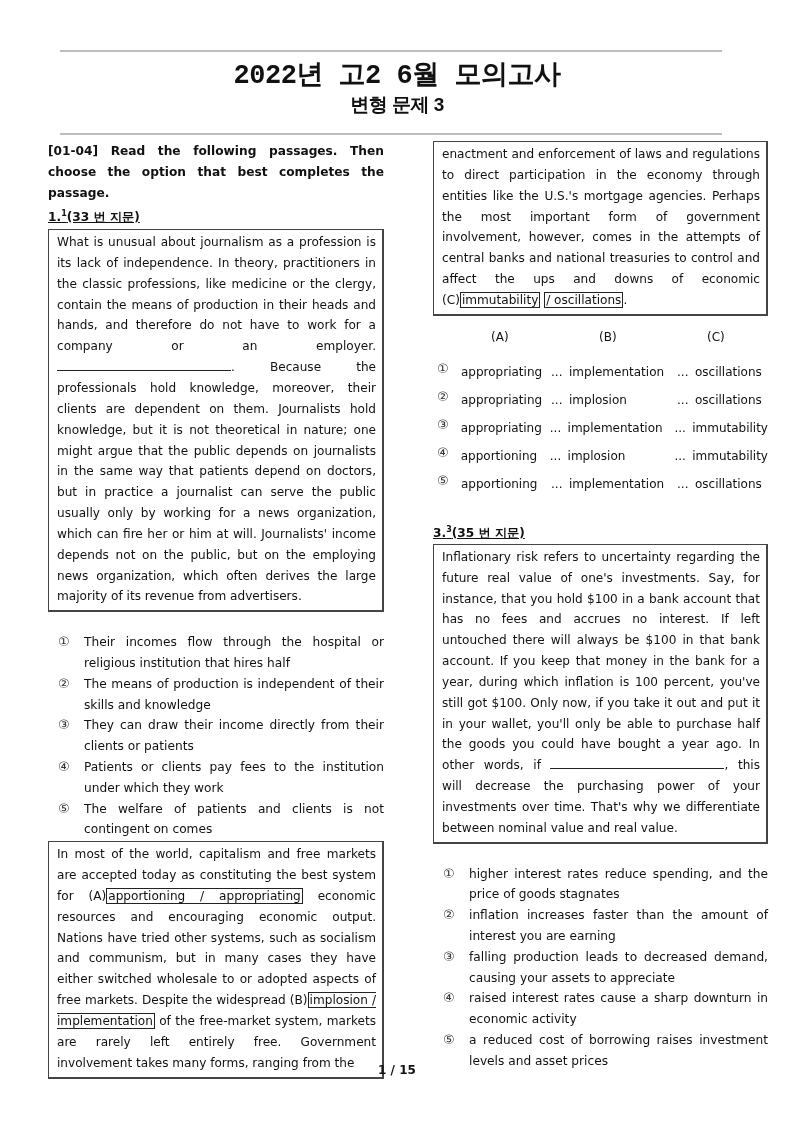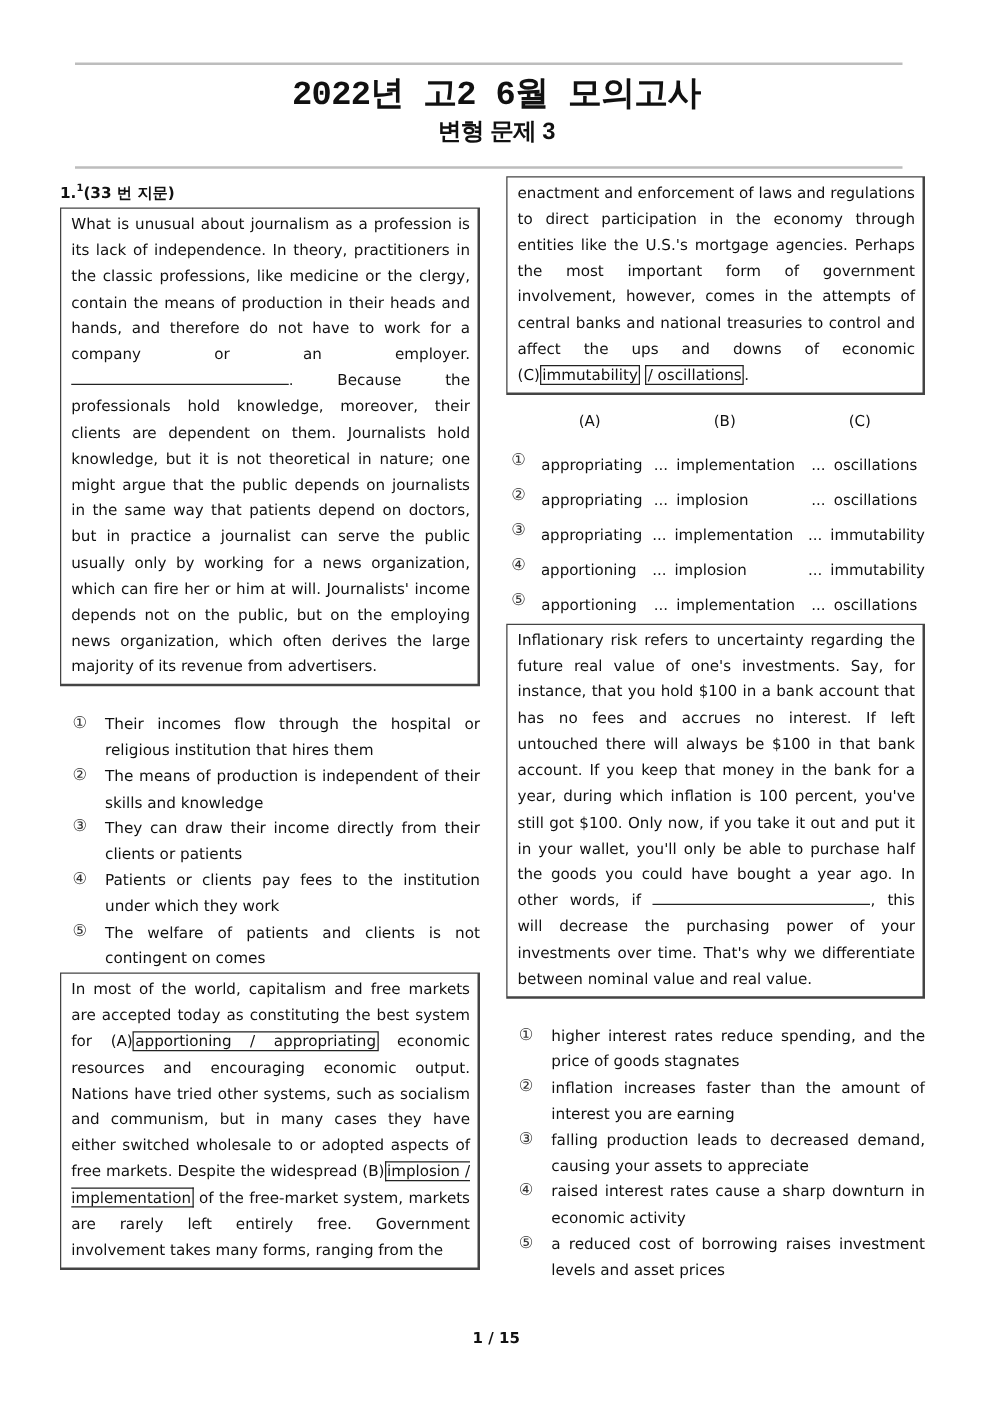--- a/index.html
+++ b/index.html
@@ -5,21 +5,21 @@
   html, body { margin: 0; padding: 0; background: #ffffff; }
   body { width: 794px; height: 1123px; position: relative; overflow: hidden;
          font-family: "DejaVu Sans", "Liberation Sans", sans-serif; color: #111; }
   .hr { position: absolute; height: 2px; background: #bdbdbd; }
   .title { position: absolute; left: 0; width: 794px; text-align: center; font-weight: bold;
            font-family: "Liberation Sans", "DejaVu Sans", sans-serif; letter-spacing: -0.5px; }
   .t1 { top: 56px; font-size: 27px; font-family: Liberation Mono, monospace; }
   .t2 { top: 92px; font-size: 19px; }
   .col { position: absolute; font-size: 12.2px; }
   .instr { font-weight: bold; line-height: 21px; text-align: justify; text-align-last: left; }
-  .qhead { font-weight: bold; font-size: 12.2px; line-height: 20px; }
+  .qhead { font-weight: bold; font-size: 12.2px; line-height: 20px; text-decoration: underline; }
   .qhead sup { font-size: 8px; }
   .passage { border: 1px solid #444; border-right-width: 2px; border-bottom-width: 2px;
              padding: 2px 6px 3px 8px; line-height: 20.85px; text-align: justify; font-size: 12.1px; }
   .box { border: 1px solid #222; padding: 0 1px; }
   .blank { display: inline-block; width: 174px; border-bottom: 1px solid #222; height: 12px; vertical-align: baseline; }
   .opts { list-style: none; margin: 0; padding: 0; }
   .opt { display: flex; line-height: 20.8px; text-align: justify; }
   .opt .num { width: 26px; flex: none; font-size: 13px; color: #333; }
   .opt .txt { flex: 1; }
   .abc-head { display: flex; font-size: 12px; }
@@ -34,32 +34,33 @@
 </style>
 </head>
 <body>
 
 <div class="hr" style="top:50px; left:60px; width:662px;"></div>
 <div class="title t1">2022년 고2 6월 모의고사</div>
 <div class="title t2">변형 문제 3</div>
 <div class="hr" style="top:133px; left:60px; width:662px;"></div>
 
 <div class="col" style="left:48px; top:141px; width:336px;">
+  <div class="instr">[01-04] Read the following passages. Then choose the option that best completes the passage.</div>
 
   <div class="qhead">
     <span>1.</span><sup>1</sup><span>(33 번 지문)</span>
   </div>
   <div class="passage" style="margin-top:2px;">
     <span>What is unusual about journalism as a profession is its lack of independence. In theory, practitioners in the classic professions, like medicine or the clergy, contain the means of production in their heads and hands, and therefore do not have to work for a company or an employer. </span><span class="blank"></span><span>. Because the professionals hold knowledge, moreover, their clients are dependent on them. Journalists hold knowledge, but it is not theoretical in nature; one might argue that the public depends on journalists in the same way that patients depend on doctors, but in practice a journalist can serve the public usually only by working for a news organization, which can fire her or him at will. Journalists' income depends not on the public, but on the employing news organization, which often derives the large majority of its revenue from advertisers.</span>
   </div>
 
   <ul class="opts" style="margin-top:20px; padding-left:10px;">
     <li class="opt">
         <span class="num">①</span>
-        <span class="txt">Their incomes flow through the hospital or religious institution that hires them</span>
+        <span class="txt">Their incomes flow through the hospital or religious institution that hires half</span>
       </li>
     <li class="opt">
         <span class="num">②</span>
         <span class="txt">The means of production is independent of their skills and knowledge</span>
       </li>
     <li class="opt">
         <span class="num">③</span>
         <span class="txt">They can draw their income directly from their clients or patients</span>
       </li>
     <li class="opt">
@@ -70,21 +71,21 @@
         <span class="num">⑤</span>
         <span class="txt">The welfare of patients and clients is not contingent on comes</span>
       </li>
   </ul>
 
   <div class="passage" style="margin-top:1px;">
     <span>In most of the world, capitalism and free markets are accepted today as constituting the best system for (A)</span><span class="box">apportioning / appropriating</span><span> economic resources and encouraging economic output. Nations have tried other systems, such as socialism and communism, but in many cases they have either switched wholesale to or adopted aspects of free markets. Despite the widespread (B)</span><span class="box">implosion / implementation</span><span> of the free-market system, markets are rarely left entirely free. Government involvement takes many forms, ranging from the</span>
   </div>
 </div>
 
-<div class="col" style="left:405px; top:141px; width:335px;">
+<div class="col" style="left:433px; top:141px; width:335px;">
   <div class="passage">
     <span>enactment and enforcement of laws and regulations to direct participation in the economy through entities like the U.S.'s mortgage agencies. Perhaps the most important form of government involvement, however, comes in the attempts of central banks and national treasuries to control and affect the ups and downs of economic (C)</span><span class="box">immutability</span> <span class="box">/ oscillations</span><span>.</span>
   </div>
 
   <div class="abc-head" style="margin-top:14px; padding-left:58px;">
     <span style="width:108px;">(A)</span>
     <span style="width:108px;">(B)</span>
     <span>(C)</span>
   </div>
 
@@ -124,20 +125,23 @@
     <div class="abc-row">
         <span class="n">⑤</span>
         <span class="a">apportioning</span>
         <span class="d">...</span>
         <span class="b">implementation</span>
         <span class="d">...</span>
         <span class="c">oscillations</span>
       </div>
   </div>
 
+  <div class="qhead" style="margin-top:22px;">
+    <span>3.</span><sup>3</sup><span>(35 번 지문)</span>
+  </div>
   <div class="passage" style="margin-top:1px;">
     <span>Inflationary risk refers to uncertainty regarding the future real value of one's investments. Say, for instance, that you hold $100 in a bank account that has no fees and accrues no interest. If left untouched there will always be $100 in that bank account. If you keep that money in the bank for a year, during which inflation is 100 percent, you've still got $100. Only now, if you take it out and put it in your wallet, you'll only be able to purchase half the goods you could have bought a year ago. In other words, if </span><span class="blank"></span><span>, this will decrease the purchasing power of your investments over time. That's why we differentiate between nominal value and real value.</span>
   </div>
 
   <ul class="opts" style="margin-top:20px; padding-left:10px;">
     <li class="opt">
         <span class="num">①</span>
         <span class="txt">higher interest rates reduce spending, and the price of goods stagnates</span>
       </li>
     <li class="opt">

